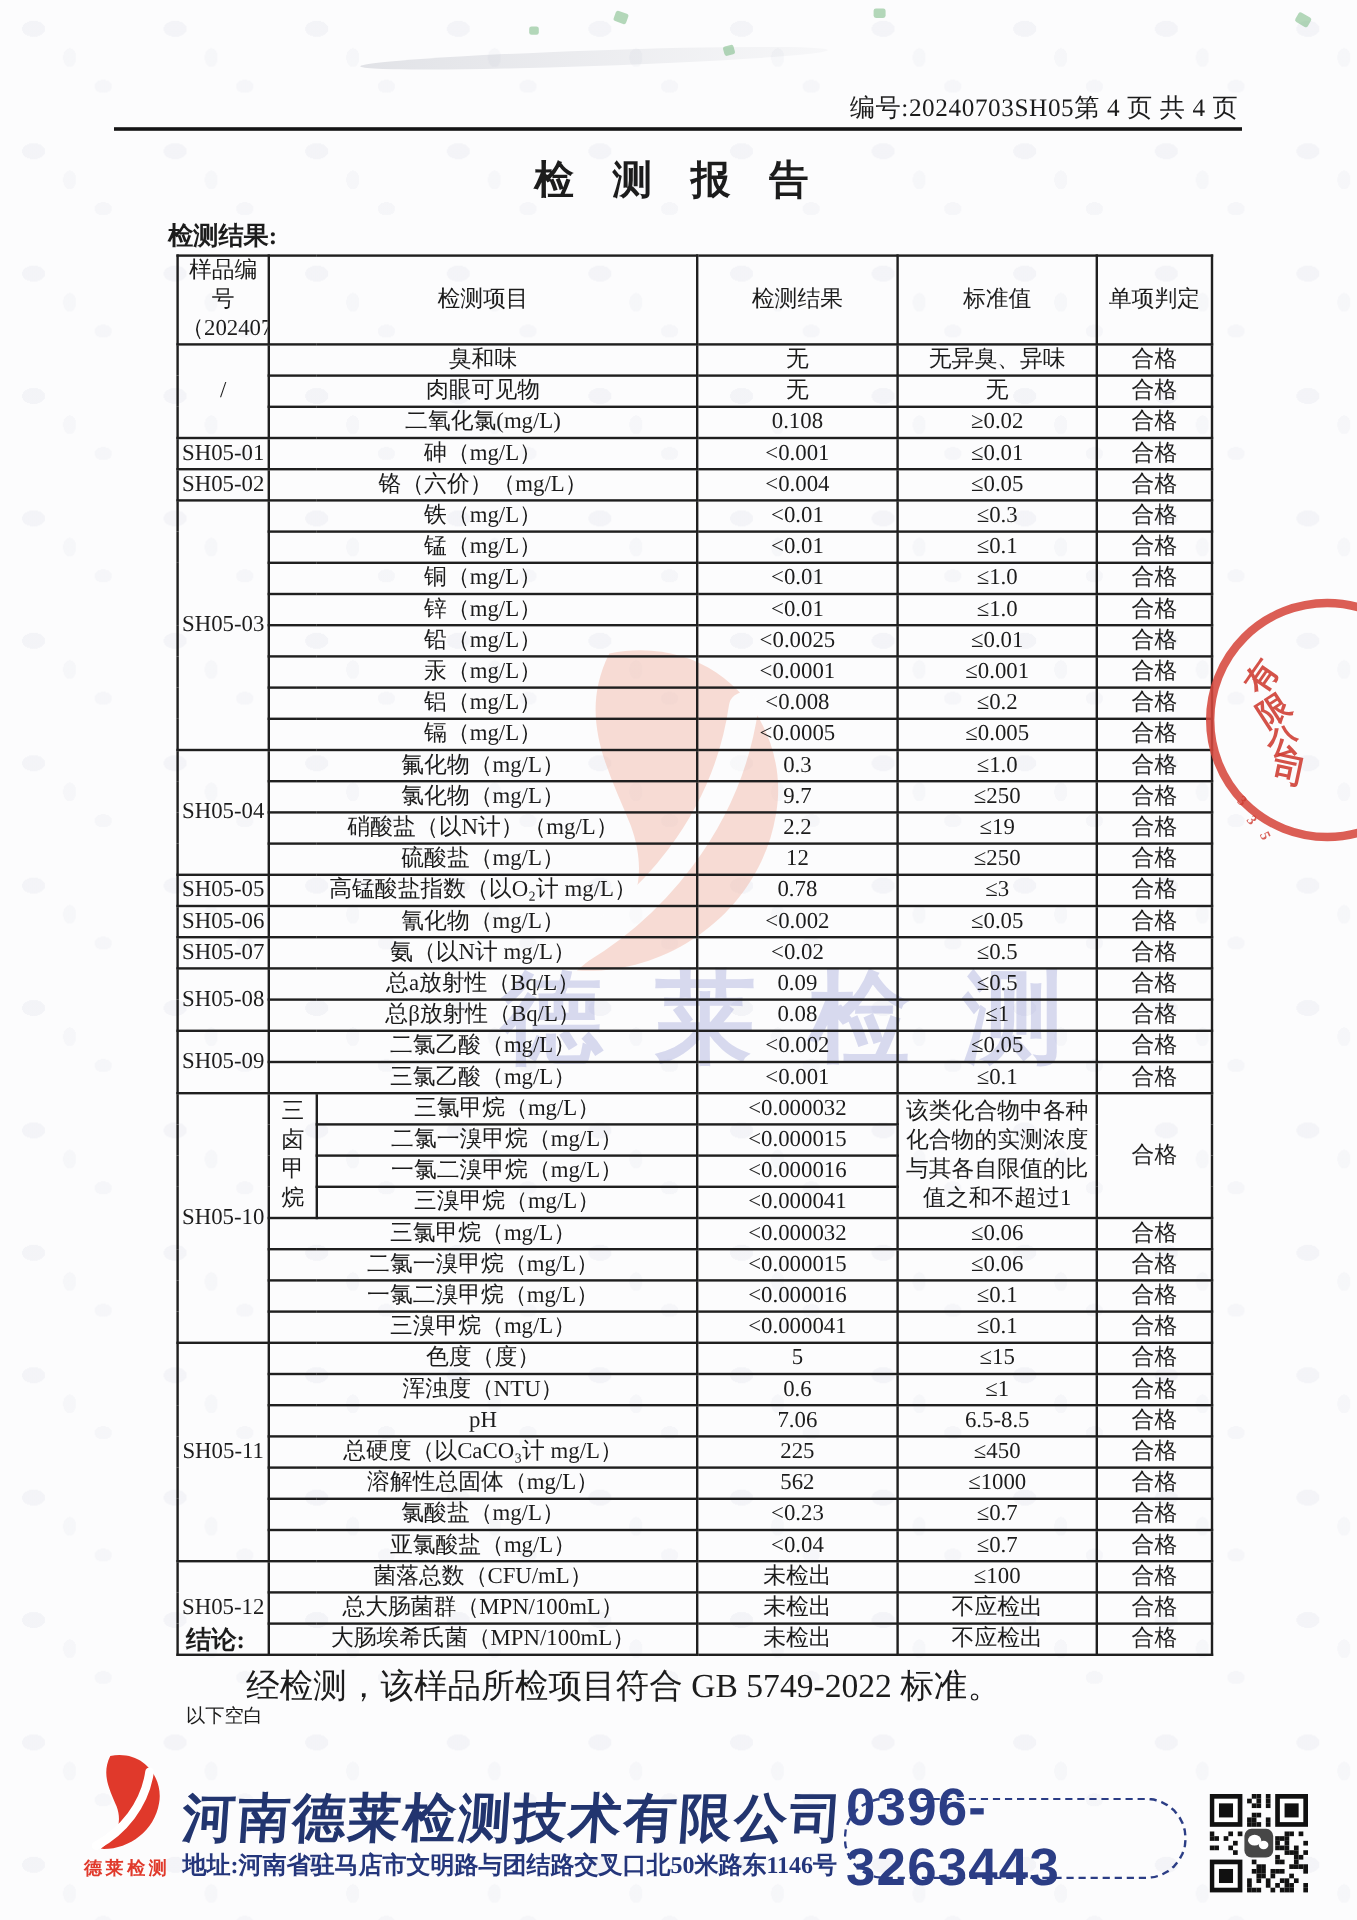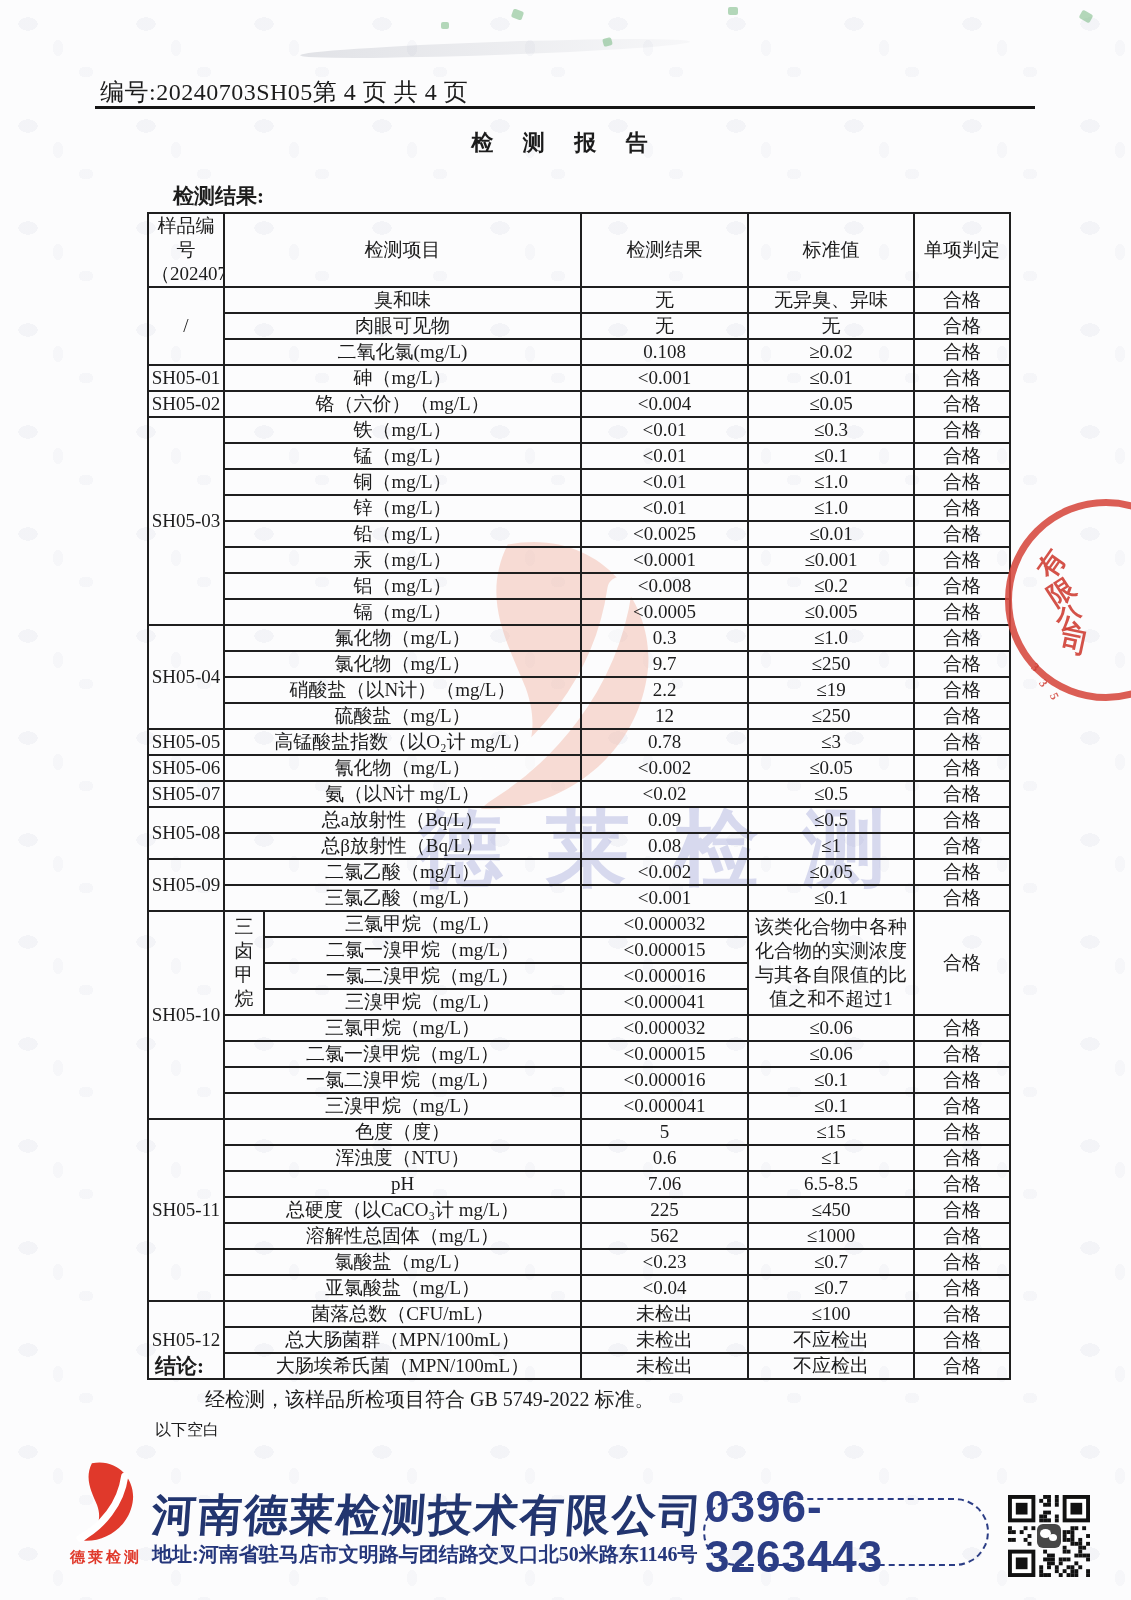--- a/index.html
+++ b/index.html
@@ -7,38 +7,38 @@
         overflow:hidden;font-family:"Liberation Serif",serif;color:#1c1c1c;}
   
   .page::before{content:"";position:absolute;inset:0;pointer-events:none;
     background-image:
       radial-gradient(ellipse 16px 11px at 28px 24px, rgba(170,176,200,.10) 60%, transparent 61%),
       radial-gradient(ellipse 12px 9px at 86px 72px, rgba(170,176,200,.08) 60%, transparent 61%),
       radial-gradient(ellipse 9px 13px at 58px 48px, rgba(170,176,200,.07) 60%, transparent 61%);
     background-size:118px 102px;}
   
   .report-head{position:absolute;top:76px;left:100px;width:932px;display:flex;
-    justify-content:flex-start;font-size:24px;letter-spacing:.5px;}
+    justify-content:flex-end;font-size:21px;letter-spacing:.5px;}
   .head-rule{position:absolute;top:106px;left:95px;width:940px;border-top:3px solid #151515;}
   .report-title{position:absolute;top:128px;left:0;width:1131px;text-align:center;
-    font-size:22px;font-weight:700;letter-spacing:12px;}
-  .results-label{position:absolute;top:182px;left:140px;font-size:21px;font-weight:700;margin-left:33px;}
+    font-size:33px;font-weight:700;letter-spacing:12px;}
+  .results-label{position:absolute;top:182px;left:140px;font-size:21px;font-weight:700;}
   
   table.results{position:absolute;top:212px;left:147px;width:862px;border-collapse:collapse;
     table-layout:fixed;font-size:19px;}
   table.results th,table.results td{border:2px solid #1f1f1f;text-align:center;vertical-align:middle;
     padding:0 2px;font-weight:400;line-height:24px;overflow:hidden;}
   table.results thead tr{height:46px;}
   table.results tbody tr{height:25.8px;}
   th.sample-h{white-space:pre-line;line-height:22px;font-size:19px;}
   td.vert{white-space:pre-line;line-height:24px;padding:0;}
   td.wrap{line-height:24px;padding:0 3px;}
   
   .conclusion-label{position:absolute;top:1352px;left:155px;font-size:21px;font-weight:700;}
-  .conclusion-text{position:absolute;top:1386px;left:205px;font-size:20px;}
+  .conclusion-text{position:absolute;top:1386px;left:205px;font-size:28px;}
   .below-blank{position:absolute;top:1420px;left:155px;font-size:16px;}
   
   .logo-svg{position:absolute;left:72px;top:1462px;width:66px;height:82px;}
   .logo-text{position:absolute;left:60px;top:1548px;width:92px;text-align:center;
     font-size:15px;font-weight:700;color:#e0392b;letter-spacing:3px;}
   .company-name{position:absolute;left:152px;top:1486px;width:560px;font-size:44px;font-weight:700;
     color:#22356f;letter-spacing:2px;transform:skewX(-4deg);white-space:nowrap;}
   .company-address{position:absolute;left:152px;top:1541px;font-size:20px;font-weight:600;
     color:#24367b;white-space:nowrap;}
   .phone-box{position:absolute;left:703px;top:1498px;width:282px;height:64px;

